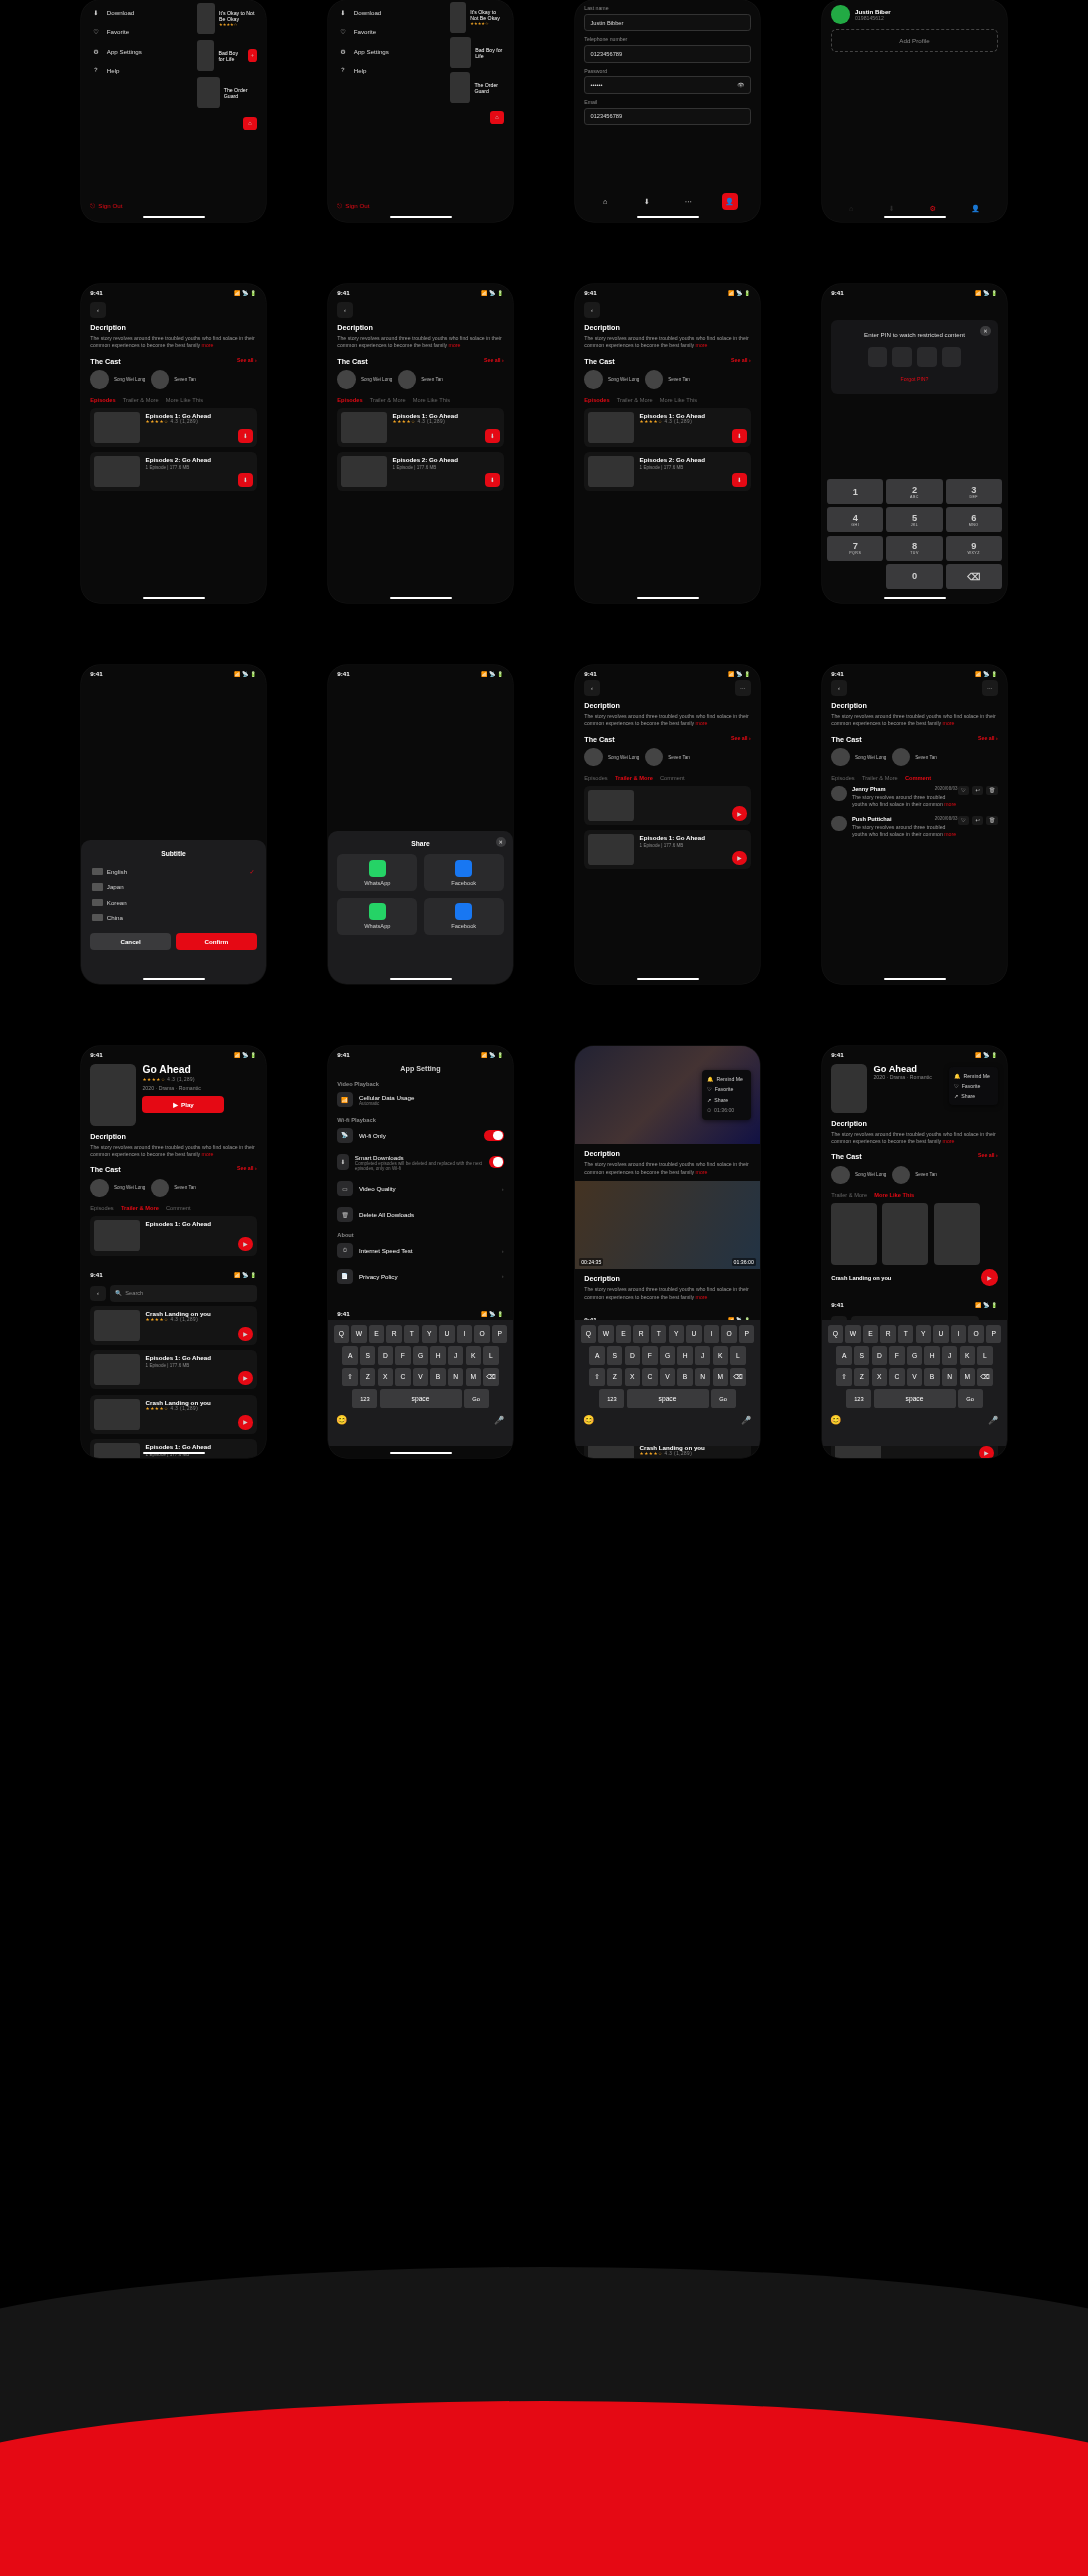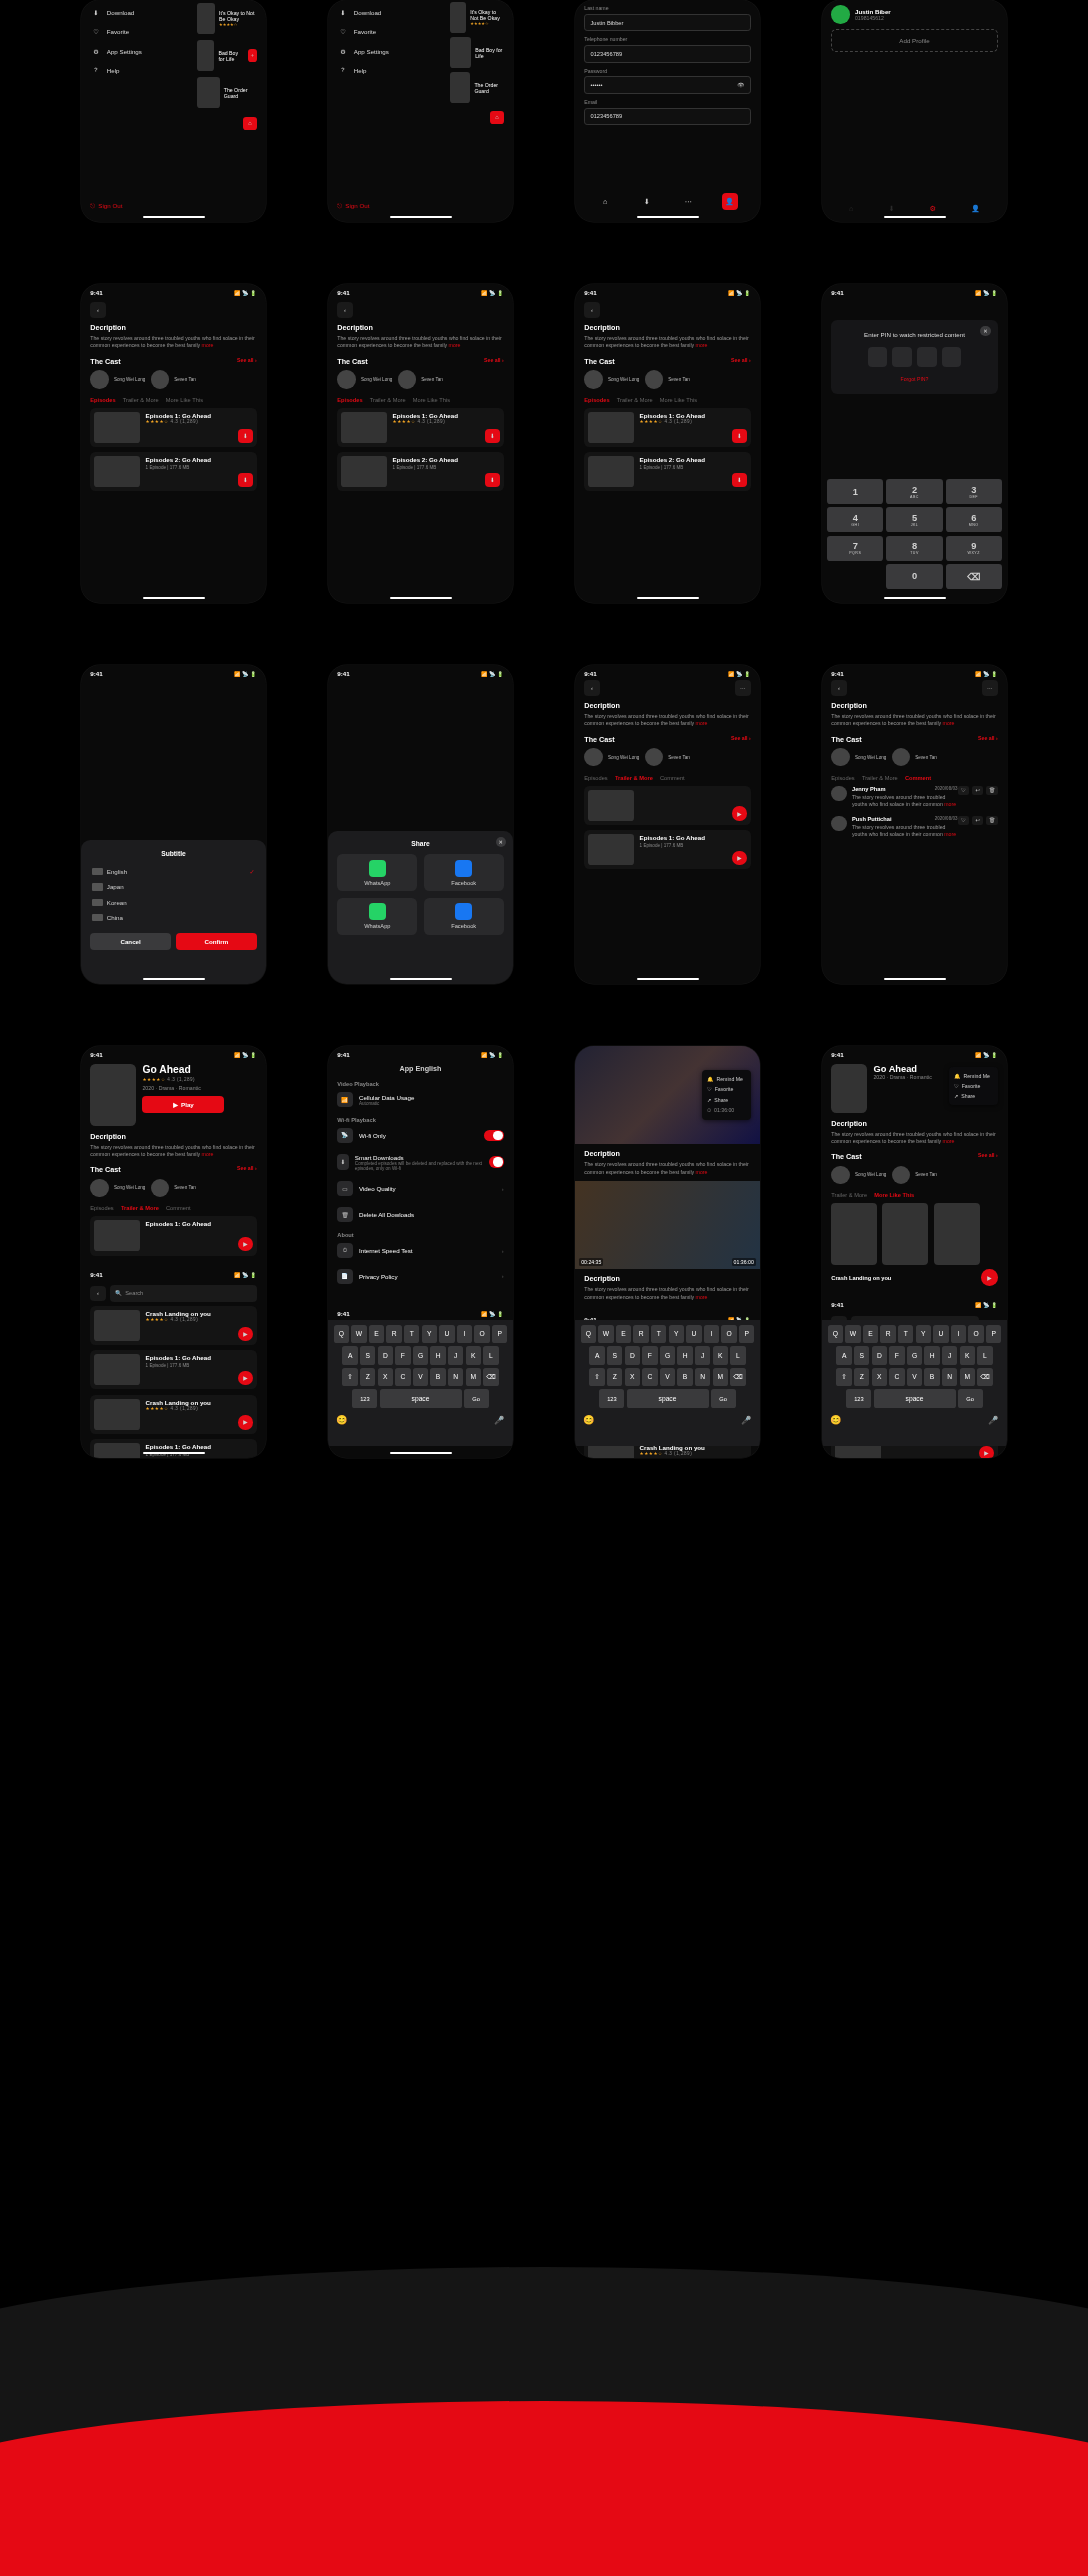--- a/index.html
+++ b/index.html
@@ -691,21 +691,21 @@
       </div>
       </div>
     <div class="home-ind"></div>
   </div>
 
   <div class="phone tall">
     <div class="status-bar">
         <span>9:41</span>
         <span class="status-right">📶 📡 🔋</span>
       </div>
-    <div style="text-align:center;font-size:7.2px;font-weight:700;padding:3.1px 0;">App English</div>
+    <div style="text-align:center;font-size:7.2px;font-weight:700;padding:3.1px 0;">App Setting</div>
     <div style="font-size:5.7px;color:#888;padding:4.1px 9.3px 0;font-weight:700;">Video Playback</div>
     <div class="setting-row">
         <div class="set-icon">📶</div>
         <div class="set-txt">
           <div class="t">Cellular Data Usage</div>
           <div class="s">Automatic</div>
         </div>
       </div>
     <div style="font-size:5.7px;color:#888;padding:4.1px 9.3px 0;font-weight:700;">Wi-fi Playback</div>
     <div class="setting-row">

